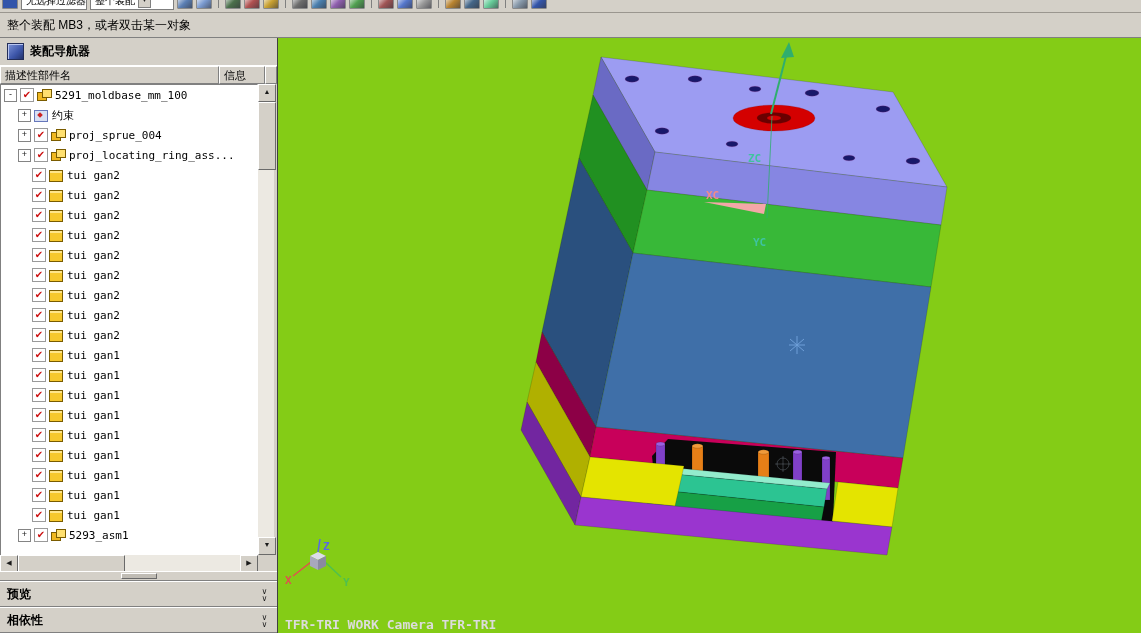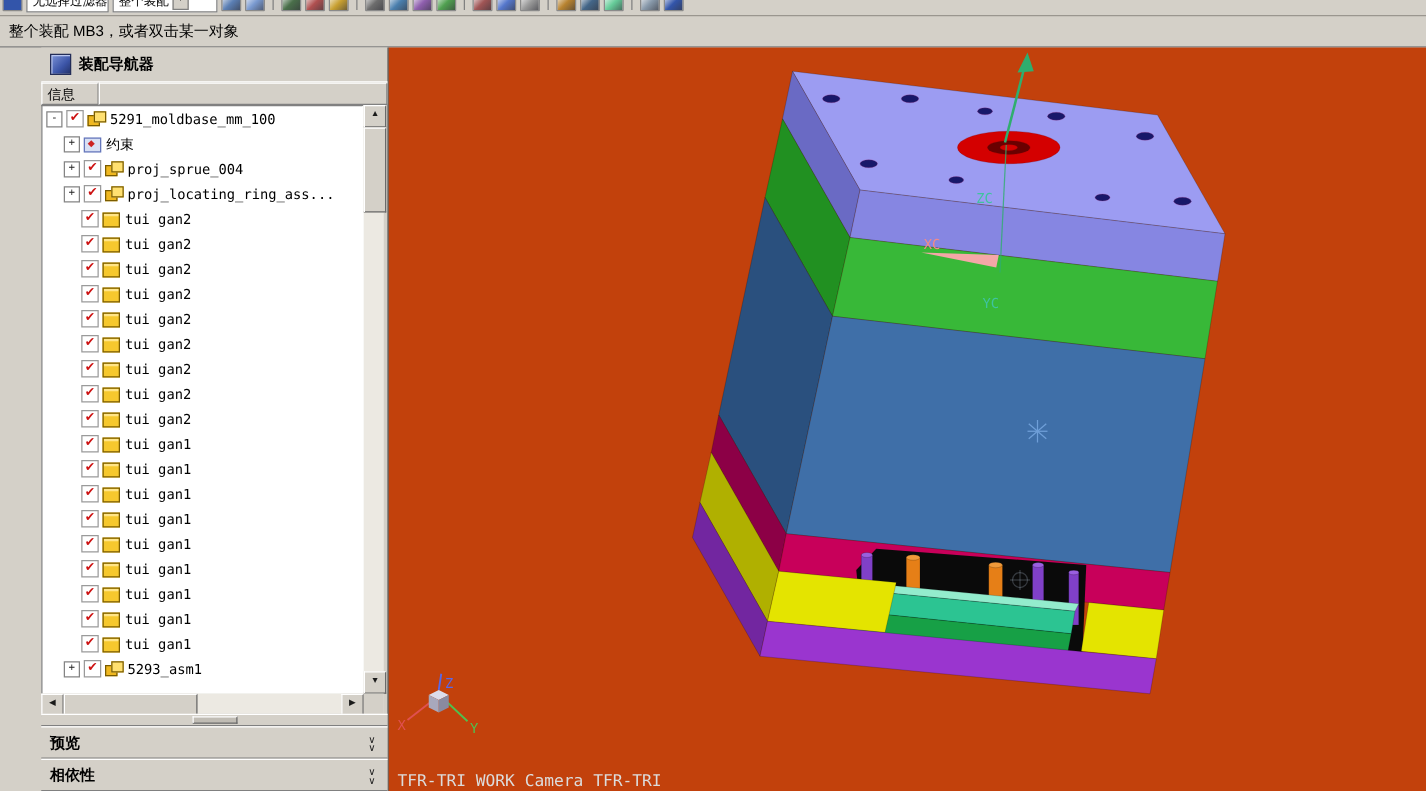--- a/index.html
+++ b/index.html
@@ -12,21 +12,21 @@
   
   .toolbar{height:12px;position:relative;overflow:hidden;background:#d4d0c8;border-bottom:1px solid #9a968f;}
   .toolbar-inner{position:absolute;top:-11px;left:0;height:23px;display:flex;align-items:center;gap:3px;padding-left:2px;}
   .tb-icon{width:14px;height:14px;border:1px solid #8a8a8a;border-radius:1px;flex:0 0 auto;}
   .tb-sep{width:1px;height:14px;background:#808080;margin:0 3px;flex:0 0 auto;}
   .tb-combo{height:17px;background:#fff;border:1px solid #7f7f7f;font-size:10px;display:flex;align-items:center;gap:3px;padding:0 2px 0 4px;white-space:nowrap;overflow:hidden;flex:0 0 auto;}
   .tb-combo .arrow{width:11px;height:13px;background:#d4d0c8;border:1px solid #808080;font-size:7px;line-height:12px;text-align:center;color:#222;}
   
   .promptbar{height:24px;background:#d4d0c8;border-bottom:1px solid #808080;display:flex;align-items:center;padding-left:7px;font-size:12px;color:#000;}
   
-  .main{display:flex;height:595px;padding-left:33px;}
+  .main{display:flex;height:595px;}
   .panel{width:277px;flex:0 0 auto;background:#d4d0c8;border-right:1px solid #404040;display:flex;flex-direction:column;}
   .panel-title{height:27px;border-bottom:1px solid #fff;display:flex;align-items:center;gap:6px;padding-left:7px;font-size:12px;font-weight:bold;color:#000;}
   .nav-title-icon{width:15px;height:15px;background:linear-gradient(135deg,#7d94d8 0%,#3c55a8 60%,#24336b 100%);border:1px solid #232d58;box-shadow:inset 1px 1px 0 #b9c6f0;}
   .tree-header{display:flex;height:18px;}
   .hdr-cell{background:#d4d0c8;border-top:1px solid #fff;border-left:1px solid #fff;border-right:1px solid #808080;border-bottom:1px solid #808080;font-size:11px;padding:1px 0 0 4px;white-space:nowrap;overflow:hidden;}
   .hdr-name{width:213px;}
   .hdr-info{width:40px;}
   .hdr-fill{flex:1;}
   .tree-wrap{flex:1;display:flex;min-height:0;}
   .tree{width:256px;background:#fff;border-left:1px solid #808080;border-top:1px solid #808080;border-right:1px solid #fff;overflow:hidden;}
@@ -48,21 +48,21 @@
   .v-track{flex:1;}
   .hscroll{height:16px;display:flex;width:274px;background:#ece9e2;}
   .h-thumb{width:105px;height:16px;background:#d4d0c8;border:1px solid;border-color:#fff #6a6a6a #6a6a6a #fff;}
   .h-track{flex:1;}
   .corner{width:16px;height:16px;background:#d4d0c8;flex:0 0 auto;}
   .splitter{height:8px;background:#d4d0c8;border-top:1px solid #fff;border-bottom:1px solid #808080;display:flex;justify-content:center;align-items:center;}
   .grip{width:34px;height:4px;background:#c0bcb4;border:1px solid;border-color:#fff #6a6a6a #6a6a6a #fff;}
   .section-bar{height:24px;background:#d4d0c8;border-top:1px solid #fff;border-bottom:1px solid #808080;display:flex;align-items:center;padding-left:7px;font-size:12px;font-weight:bold;position:relative;}
   .chev-btn{position:absolute;right:3px;top:2px;width:17px;height:19px;display:flex;flex-direction:column;align-items:center;justify-content:center;font-size:8px;line-height:7px;color:#222;background:#d4d0c8;border:1px solid #d4d0c8;font-weight:normal;}
   
-  .viewport{flex:1;background:#c2410c;position:relative;overflow:hidden;}
+  .viewport{flex:1;background:#84cc16;position:relative;overflow:hidden;font-weight:bold;}
   .viewport svg{display:block;}
   text{font-family:"DejaVu Sans Mono","Liberation Mono",monospace;}
 </style>
 </head>
 <body>
 
 <div class="toolbar">
   <div class="toolbar-inner">
     <span class="tb-icon" style="background:#3355aa;"></span>
     <span class="tb-combo" style="width:58px;">
@@ -103,20 +103,21 @@
 </div>
 
 <div class="main">
 
   <div class="panel">
     <div class="panel-title">
       <span class="nav-title-icon"></span>
       <span>装配导航器</span>
     </div>
     <div class="tree-header">
+      <div class="hdr-cell hdr-name">描述性部件名</div>
       <div class="hdr-cell hdr-info">信息</div>
       <div class="hdr-cell hdr-fill"></div>
     </div>
     <div class="tree-wrap">
       <div class="tree">
           <div class="tree-row">
             <span style="flex: 0 0 auto; width: 3px;"></span>
             <span class="expander">-</span>
             <span class="cb">✔</span>
             <span class="picon assembly"></span>

